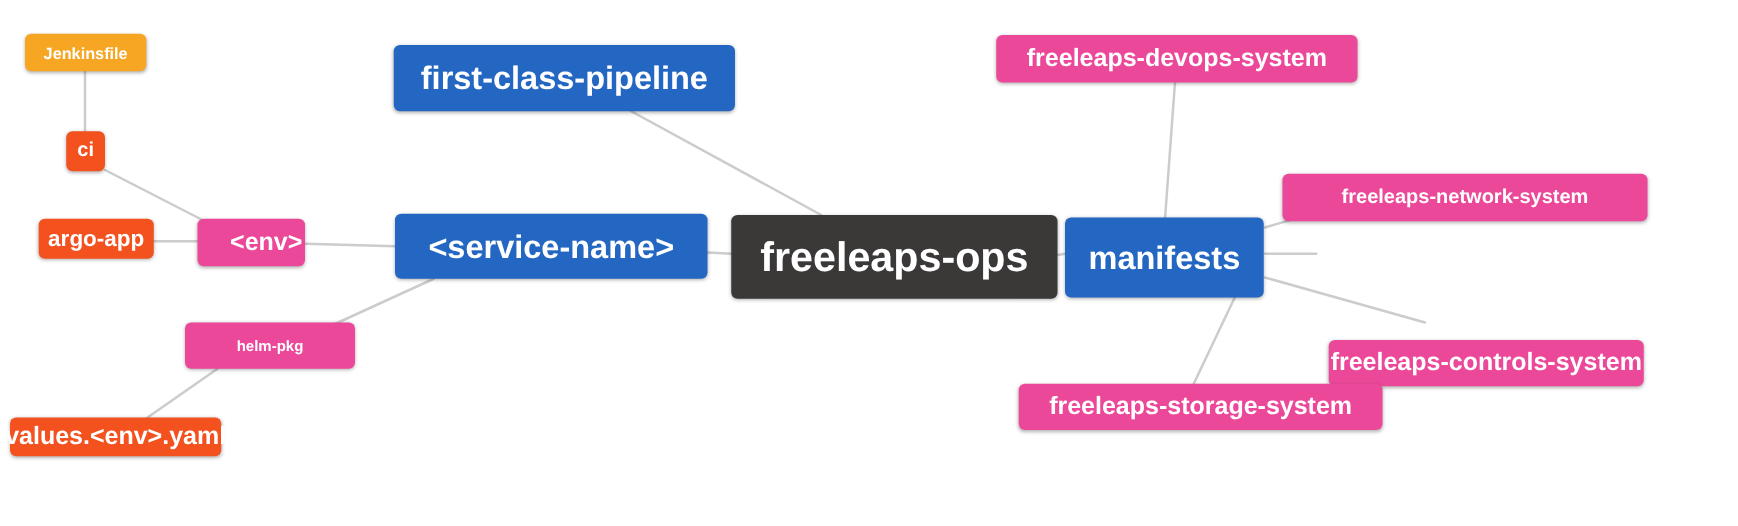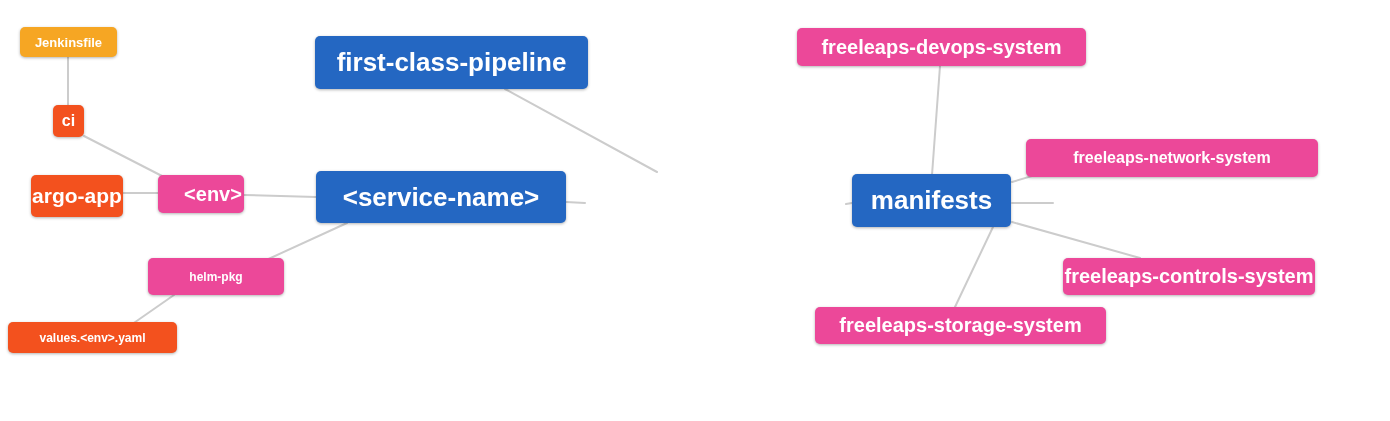--- a/index.html
+++ b/index.html
@@ -49,37 +49,38 @@
     <line x1="1012" y1="182" x2="1120" y2="150"></line>
     <line x1="1012" y1="203" x2="1053" y2="203"></line>
     <line x1="1012" y1="222" x2="1140" y2="258"></line>
     <line x1="993" y1="227" x2="955" y2="307"></line>
   </svg>
 
   <div class="node orange" style="left:20px;  top:27px;  width:97px;  height:30px; font-size:13px;">Jenkinsfile</div>
 
   <div class="node red" style="left:53px;  top:105px; width:31px;  height:32px; font-size:16px;text-align:right;">ci</div>
 
-  <div class="node red" style="left:31px;  top:175px; width:92px;  height:42px; font-size:21px;">argo-app</div>
+  <div class="node red" style="left:31px;  top:175px; width:92px;  height:32px; font-size:18px;">argo-app</div>
 
   <div class="node green" style="left:158px; top:175px; width:86px;  height:38px; font-size:20px;padding-left:24px;">&lt;env&gt;</div>
 
   <div class="node green" style="left:148px; top:258px; width:136px; height:37px; font-size:12px;">helm-pkg</div>
 
-  <div class="node red" style="left:8px;   top:322px; width:169px; height:31px; font-size:12px;">values.&lt;env&gt;.yaml</div>
+  <div class="node red" style="left:8px;   top:334px; width:169px; height:31px; font-size:20px;">values.&lt;env&gt;.yaml</div>
 
   <div class="node blue" style="left:316px; top:171px; width:250px; height:52px; font-size:26px;">&lt;service-name&gt;</div>
 
   <div class="node blue" style="left:315px; top:36px;  width:273px; height:53px; font-size:26px;">first-class-pipeline</div>
 
+  <div class="node dark" style="left:585px; top:172px; width:261px; height:67px; font-size:33px;">freeleaps-ops</div>
 
-  <div class="node blue" style="left:852px; top:174px; width:159px; height:53px; font-size:26px;">manifests</div>
+  <div class="node blue" style="left:852px; top:174px; width:159px; height:64px; font-size:26px;">manifests</div>
 
   <div class="node green" style="left:797px; top:28px;  width:289px; height:38px; font-size:20px;">freeleaps-devops-system</div>
 
   <div class="node green" style="left:1026px;top:111px; width:292px; height:38px; font-size:16px;margin-top:28px;">freeleaps-network-system</div>
 
 
-  <div class="node green" style="left:1063px;top:258px; width:252px; height:37px; font-size:20px;text-align:center;">freeleaps-controls-system</div>
+  <div class="node green" style="left:1063px;top:272px; width:252px; height:37px; font-size:20px;text-align:center;">freeleaps-controls-system</div>
 
   <div class="node green" style="left:815px; top:307px; width:291px; height:37px; font-size:20px;">freeleaps-storage-system</div>
 
 </div>
 
 </body></html>

